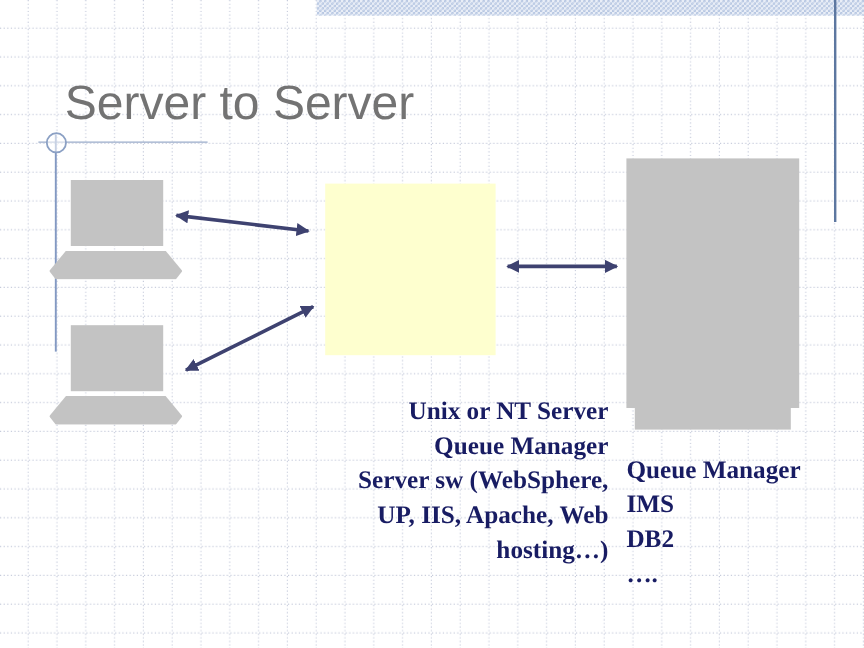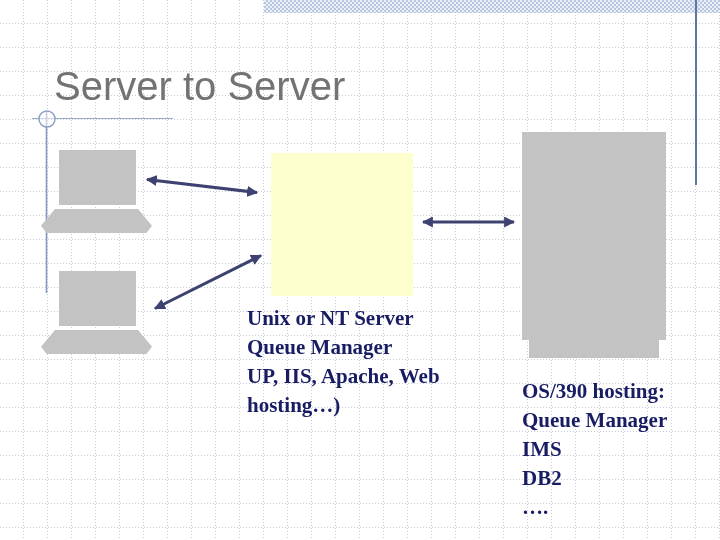--- a/index.html
+++ b/index.html
@@ -37,21 +37,21 @@
   .base1  { left:41px; top:209px; }
   .screen2{ left:59px; top:271px; }
   .base2  { left:41px; top:330px; }
   .yellow-box{
     left:271px; top:153px; width:142px; height:143px; background:#feffcf;
   }
   .mf-body{ left:522px; top:132px; width:144px; height:208px; background:#c3c3c3; }
   .mf-base{ left:529px; top:340px; width:130px; height:18px; background:#c3c3c3; }
   
   .tblock{ color:#181c63; font-weight:bold; font-size:21px; line-height:29px; }
-  .unix-block{ left:247px; top:304px; width:260px; text-align:left; }
+  .unix-block{ left:247px; top:328px; width:260px; text-align:right; }
   .mf-block{ left:522px; top:377px; width:190px; text-align:left; }
   .client-block{ left:0px; top:431px; width:200px; text-align:center; line-height:28px; }
   .layer{ left:0; top:0; }
 </style>
 </head>
 <body>
 
 <div class="slide">
 
   <svg class="abs layer" width="720" height="540">
@@ -91,26 +91,26 @@
       </marker>
     </defs>
     <line x1="147" y1="179.5" x2="257" y2="192.5" stroke="#3e4270" stroke-width="3" marker-start="url(#ah)" marker-end="url(#ah)"></line>
     <line x1="155" y1="308.5" x2="261" y2="255.5" stroke="#3e4270" stroke-width="3" marker-start="url(#ah)" marker-end="url(#ah)"></line>
     <line x1="423" y1="222" x2="514" y2="222" stroke="#3e4270" stroke-width="3" marker-start="url(#ah)" marker-end="url(#ah)"></line>
   </svg>
 
   <div class="abs tblock unix-block">
     <div>Unix or NT Server</div>
     <div>Queue Manager</div>
+    <div>Server sw (WebSphere,</div>
     <div>UP, IIS, Apache, Web</div>
     <div>hosting…)</div>
   </div>
 
   <div class="abs tblock mf-block">
-    <div>OS/390 hosting:</div>
     <div>Queue Manager</div>
     <div>IMS</div>
     <div>DB2</div>
     <div>….</div>
   </div>
 
 
 </div>
 
 </body></html>

